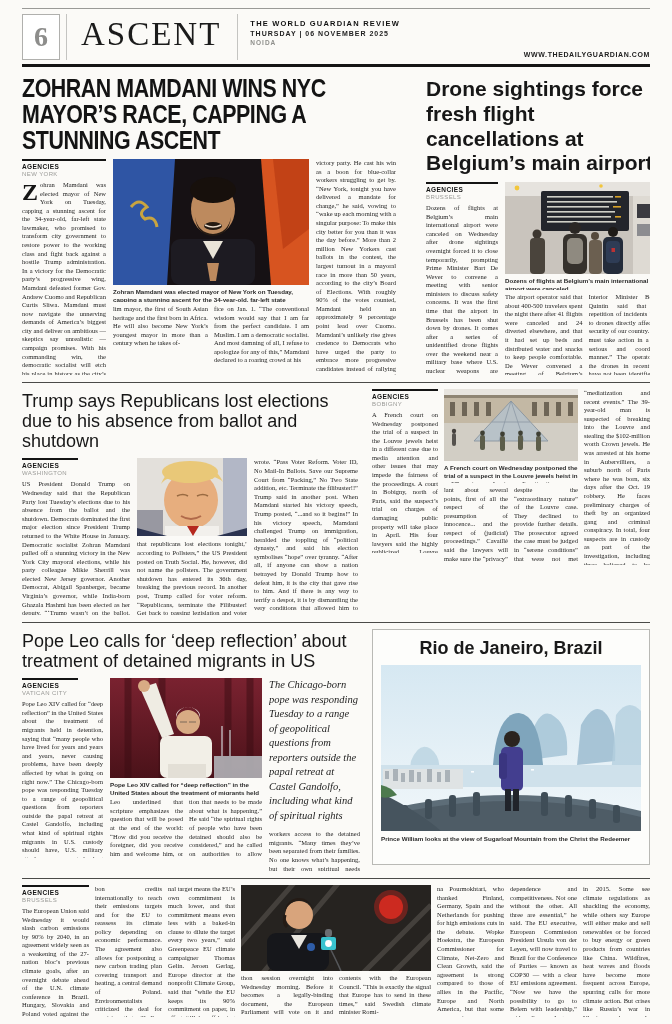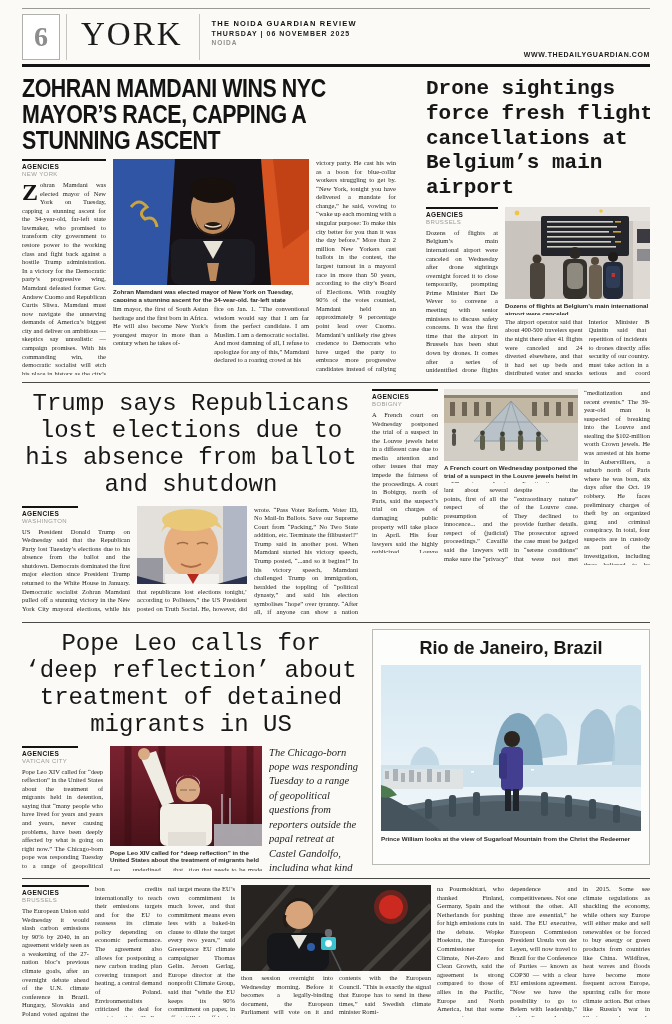--- a/index.html
+++ b/index.html
@@ -26,23 +26,23 @@
   .byline{border-top:2px solid #141414;padding-top:2px;margin-bottom:4px;}
   .agency{font:700 6.5px "Liberation Sans",sans-serif;letter-spacing:.4px;color:#141414;}
   .loc{font:400 6px "Liberation Sans",sans-serif;letter-spacing:.4px;color:#9a9a97;margin-top:1px;}
   .cap{font:700 6.2px/1.25 "Liberation Sans",sans-serif;color:#2a2a2a;margin-top:3px;overflow:hidden;}
   .photo{display:block;background:#ccc;}
   .divider{border-top:1px solid #4a4a48;margin:7px 0 6px 0;}
   .dropcap{float:left;font:700 24px/20px "Liberation Serif",serif;color:#141414;padding:1px 2px 0 0;}
   
   .hl-mamdani{font:700 25px/1.04 "Liberation Sans",sans-serif;letter-spacing:-.5px;color:#141414;
               width:117%;transform:scaleX(.855);transform-origin:left top;margin:8px 0 6px 0;}
-  .hl-serif{font-family:Liberation Mono, monospace;color:#171717;}
+  .hl-serif{font-family:Liberation Sans, sans-serif;color:#171717;}
   .hl-drone{font-size:21px;line-height:1.18;font-weight:700;margin:10px 0 6px 0;}
-  .hl-std{font-size:24px;line-height:1.12;font-weight:400;margin:2px 0 7px 0;text-align:center;}
+  .hl-std{font-size:18px;line-height:1.12;font-weight:400;margin:2px 0 7px 0;}
   .hl-eu{font-size:20px;line-height:1.1;font-weight:400;margin:2px 0 7px 0;}
   .pq{font:italic 10.5px/1.38 "Liberation Serif",serif;color:#1d1d1d;}
   
   .band{overflow:hidden;}
   .band1{height:308px;}
   .band2{height:226px;}
   .band3{height:242px;}
   .band4{height:170px;}
   .riobox{border:1px solid #b9b9b5;box-sizing:border-box;padding:6px 8px;background:#fdfdfb;}
   .rio-title{font:700 18px "Liberation Sans",sans-serif;text-align:center;color:#1a1a1a;margin:2px 0 6px 0;}
@@ -51,23 +51,23 @@
 </head>
 <body>
 
 <div class="page">
 
   <div class="topline"></div>
 
   <div class="masthead">
     <div class="pagenum">6</div>
     <div class="mh-sep"></div>
-    <div class="section-title">YORK</div>
+    <div class="section-title">ASCENT</div>
     <div class="pubblock">
-      <div class="pub-line1">THE NOIDA GUARDIAN REVIEW</div>
+      <div class="pub-line1">THE WORLD GUARDIAN REVIEW</div>
       <div class="pub-line2">THURSDAY | 06 NOVEMBER 2025</div>
       <div class="pub-line3">NOIDA</div>
     </div>
     <div class="website">WWW.THEDAILYGUARDIAN.COM</div>
   </div>
   <div class="mh-rule"></div>
 
   <div class="band band1 row" style="gap:30px;">
 
     <div style="width:374px;">

